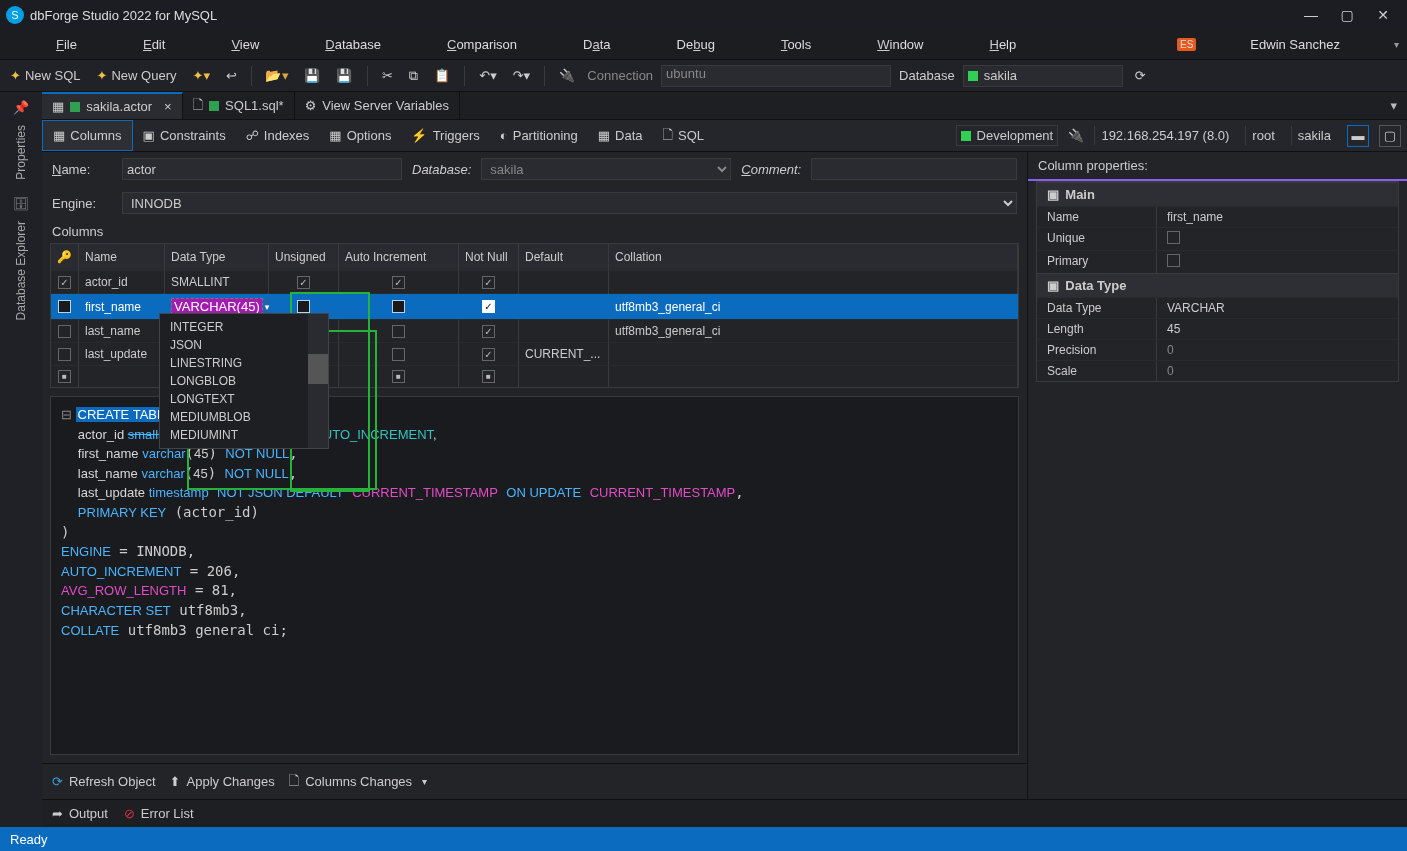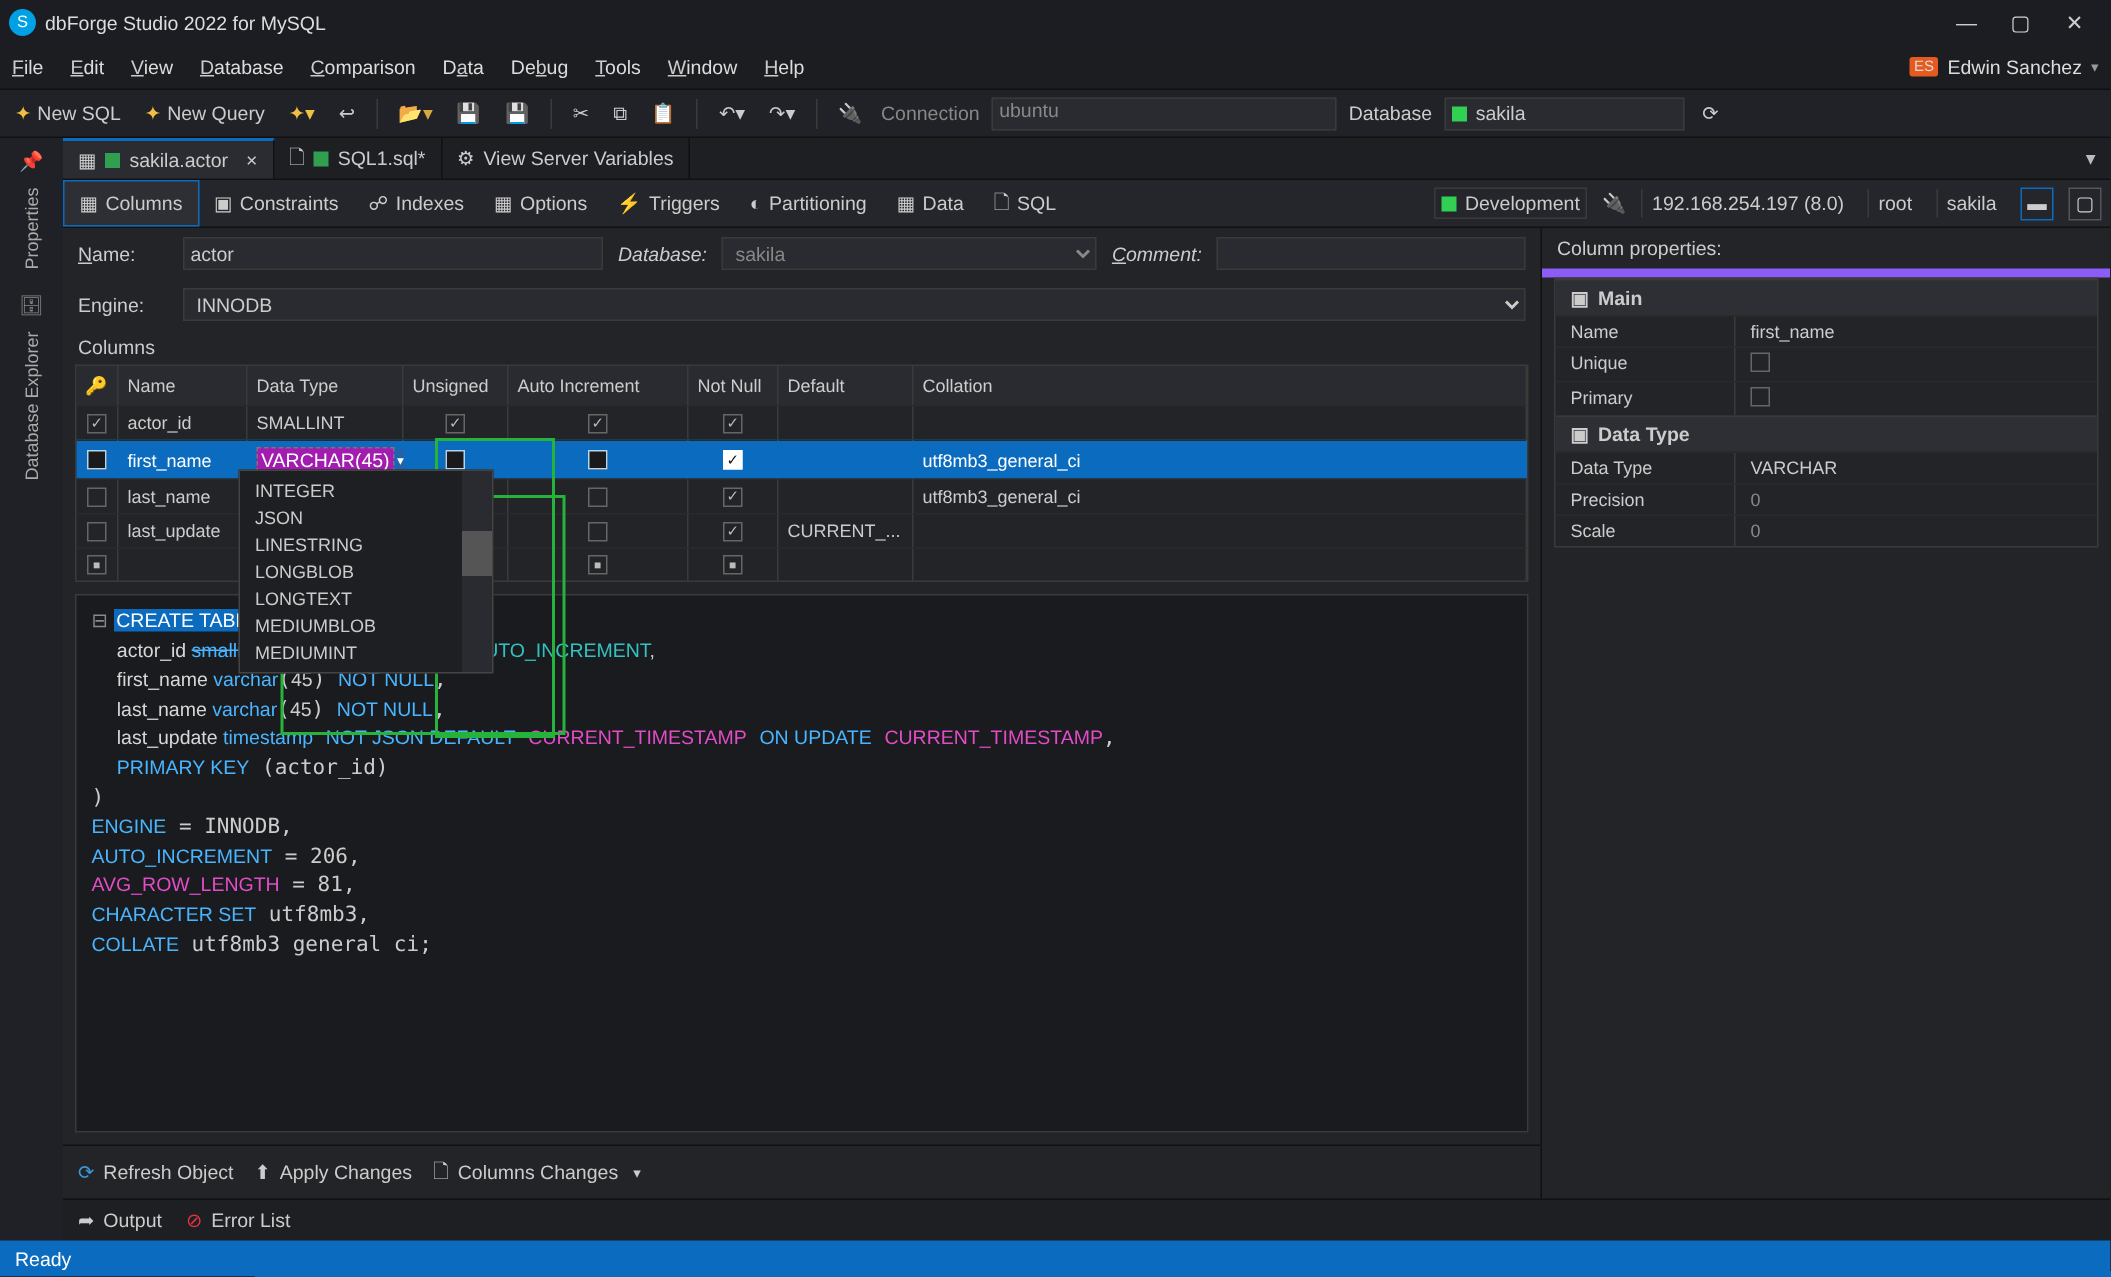--- a/index.html
+++ b/index.html
@@ -3,21 +3,21 @@
 <meta charset="utf-8">
 <style>
 * { margin:0; padding:0; box-sizing:border-box; font-family:"Segoe UI",Tahoma,sans-serif; font-size:13px; color:#ccc; }
 body { width:1407px; height:851px; background:#1e1e1e; overflow:hidden; display:flex; flex-direction:column; }
 .titlebar { height:30px; background:#1b1d22; display:flex; align-items:center; padding:0 6px; }
 .titlebar .logo { width:18px; height:18px; background:#00a0e4; border-radius:50%; display:flex; align-items:center; justify-content:center; font-size:11px; color:#fff; margin-right:6px; }
 .titlebar .title { color:#ddd; font-size:13px; }
 .titlebar .spacer { flex:1; }
 .winbtn { width:36px; height:28px; display:flex; align-items:center; justify-content:center; color:#ccc; font-size:14px; }
 .menubar { height:30px; background:#1c1d21; display:flex; align-items:center; padding:0 8px; gap:18px; border-bottom:1px solid #111; }
-.menubar span { color:#ddd; cursor:pointer; }
+.menubar span { color:#ddd; cursor:pointer;margin-left:48px; }
 .menubar span u { text-decoration:underline; }
 .menubar .right { margin-left:auto; display:flex; align-items:center; gap:6px; }
 .userbadge { background:#e65a1e; color:#fff; font-size:10px; padding:1px 3px; border-radius:2px; }
 .toolbar { height:32px; background:#212227; display:flex; align-items:center; padding:0 6px; gap:8px; border-bottom:1px solid #111; }
 .toolbar .btn { display:flex; align-items:center; gap:4px; color:#ccc; padding:2px 4px; }
 .toolbar .sep { width:1px; height:20px; background:#3a3a3a; margin:0 2px; }
 .toolbar .lbl { color:#888; }
 .toolbar select, .toolbar .combo { background:#2a2b30; border:1px solid #3a3a3a; height:22px; color:#ccc; padding:0 4px; }
 .body { flex:1; display:flex; overflow:hidden; }
 .leftstrip { width:42px; background:#202126; display:flex; flex-direction:column; align-items:center; padding-top:4px; }
@@ -58,21 +58,21 @@
 .dropdown { position:absolute; top:19px; left:-6px; width:170px; background:#1e1f22; border:1px solid #444; padding:4px 0; z-index:10; }
 .dropdown div { padding:2px 10px; color:#ccc; font-size:12px; }
 .dropdown .scroll { position:absolute; right:0; top:0; bottom:0; width:14px; background:#2a2b30; }
 .dropdown .thumb { position:absolute; right:0; top:40px; width:14px; height:30px; background:#555; }
 .greenframe { position:absolute; border:2px solid #26b33b; pointer-events:none; z-index:5; }
 .gf1 { left:290px; top:292px; width:80px; height:200px; }
 .gf2 { left:187px; top:330px; width:190px; height:160px; }
 .main-split { display:flex; flex:1; overflow:hidden; }
 .leftpane { flex:1; display:flex; flex-direction:column; overflow:hidden; }
 .rightpane { width:380px; background:#232428; border-left:1px solid #111; display:flex; flex-direction:column; }
-.proptitle { padding:6px 10px; color:#ccc; border-bottom:6px solid #8b5cf6; }
+.proptitle { padding:6px 10px; color:#ccc; border-bottom:2px solid #8b5cf6; }
 .propgrp { background:#2e2f35; padding:4px 10px; color:#fff; font-weight:bold; border-top:1px solid #3a3a3a; display:flex; align-items:center; gap:6px;}
 .proprow { display:grid; grid-template-columns:120px 1fr; border-top:1px solid #2a2a2a; }
 .proprow > div { padding:3px 10px; color:#ccc; font-size:12px;}
 .proprow > div:first-child { border-right:1px solid #3a3a3a; }
 .sqltext { flex:1; background:#1a1b1e; padding:8px 10px; font-family:Consolas,monospace; font-size:14px; line-height:1.4; overflow:auto; color:#ccc; position:relative; white-space:pre;}
 .bottombar { height:36px; background:#232428; border-top:1px solid #111; display:flex; align-items:center; padding:0 10px; gap:14px; }
 .bottombar .btn { display:flex; align-items:center; gap:6px; color:#ccc; }
 .bottombar .muted { color:#666; }
 .outputbar { height:28px; background:#1e1f23; border-top:1px solid #111; display:flex; align-items:center; padding:0 10px; gap:16px; }
 .statusbar { height:24px; background:#0b6cbf; color:#fff; display:flex; align-items:center; padding:0 10px; }
@@ -416,20 +416,24 @@
             </div>
           <div class="propgrp">
               <span>▣</span>
               <span>Data Type</span>
             </div>
           <div class="proprow">
               <div>Data Type</div>
               <div>VARCHAR</div>
             </div>
           <div class="proprow">
+              <div>Length</div>
+              <div>45</div>
+            </div>
+          <div class="proprow">
               <div>Precision</div>
               <div style="color:#888">0</div>
             </div>
           <div class="proprow">
               <div>Scale</div>
               <div style="color:#888">0</div>
             </div>
         </div>
       </div>
     </div>

